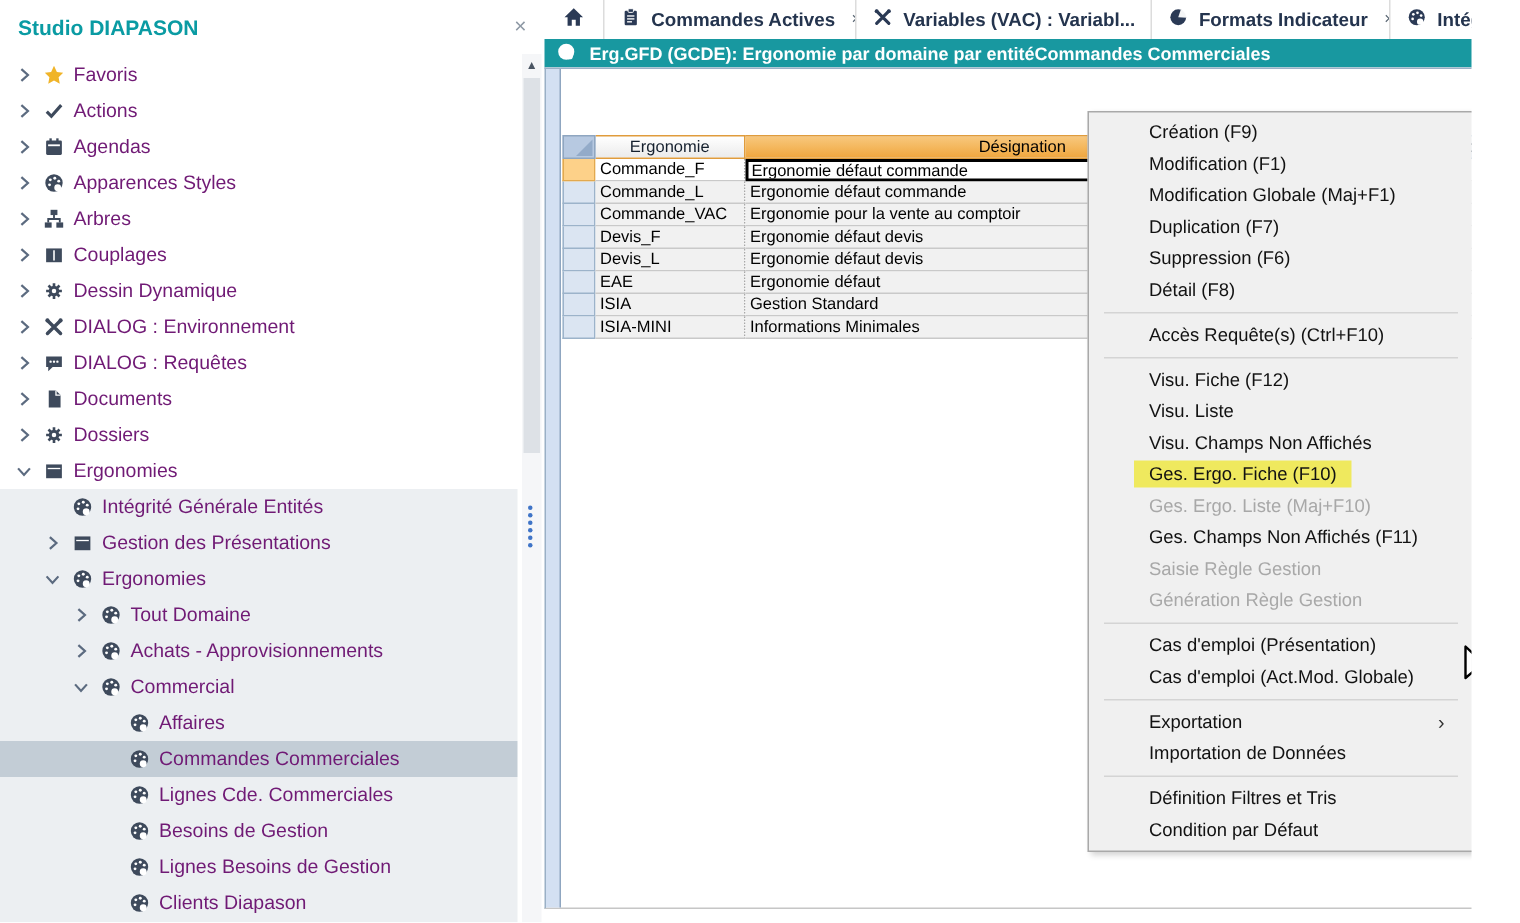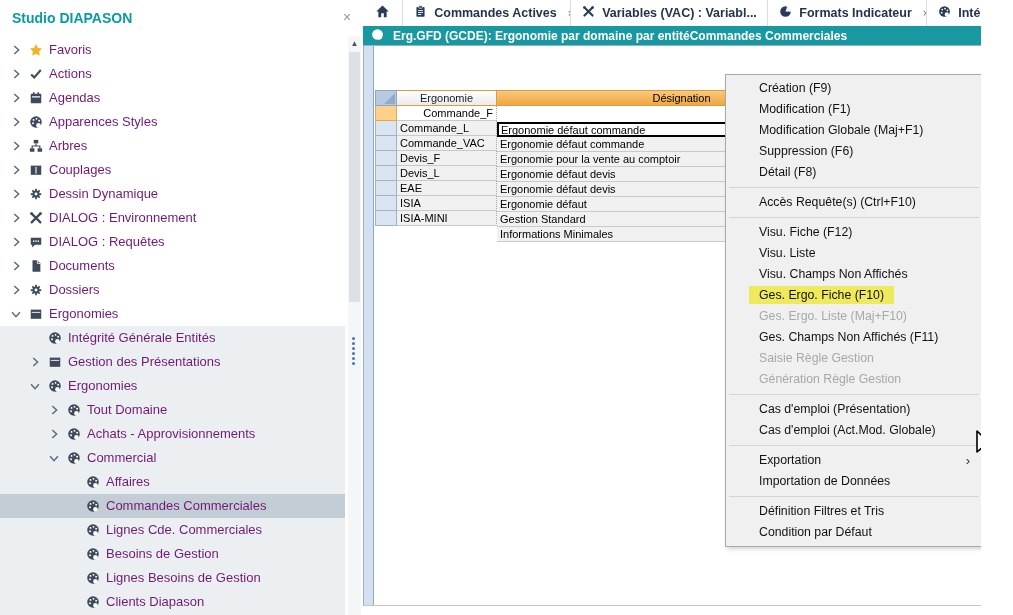--- a/index.html
+++ b/index.html
@@ -69,34 +69,34 @@
   .hc-fiche { width:42px; } .hc-formulaire { width:57px; } .hc-actions { width:48px; }
   .hc-blue { background:linear-gradient(#fdfefe,#d7e3f0); border-top:1px solid #b9c9da;
     border-bottom:1px solid #9cb3ca; border-right:1px solid #9cb3ca; }
   .grid-row { display:flex; height:15px; }
   .gc { height:15px; font-size:11px; color:#000; overflow:hidden; white-space:nowrap; }
   .gc-rowhead { width:22px; background:#dbe5f2; border:1px solid #9cb3ca; border-top:none; }
   .grid-row.active .gc-rowhead { background:#fdd189; border-color:#e2a94f; }
   .gc-ergonomie { width:100px; padding:1px 3px 0; background:#f1f1f1;
     border-bottom:1px solid #c9c9c9; border-right:1px dotted #a8a8a8; }
   .gc-designation { width:370px; padding:1px 3px 0; background:#f1f1f1;
-    border-bottom:1px solid #c9c9c9; border-right:1px dotted #a8a8a8;margin-top:16px; }
-  .grid-row.active .gc-ergonomie { background:#fff;text-align:right; }
+    border-bottom:1px solid #c9c9c9; border-right:1px dotted #a8a8a8; }
+  .grid-row.active .gc-ergonomie { background:#fff; }
   .gc-designation.cell-active { background:#fff; border:2px solid #000; padding:0 2px; }
   .gc-check { width:42px; background:#f1f1f1; border-bottom:1px dotted #b5b5b5;
     border-right:1px dotted #a8a8a8; display:flex; align-items:center; justify-content:center; }
   .gc-check.w57 { width:57px; } .gc-check.w48 { width:48px; }
   .grid-row.active .gc-check { background:#fff; }
   .cb { width:12px; height:12px; border:1px solid #6e6e6e; background:#fff;
     font-size:11px; line-height:10px; text-align:center; color:#333;
     font-family:"DejaVu Sans", sans-serif; }
   
   .ctx {
     position:absolute; left:362px; top:74px; width:258px; background:#f0f0f0;
-    border:1px solid #a9a9a9; box-shadow:2px 2px 4px rgba(0,0,0,0.18); padding:3px 0; z-index:5;
+    border:1px solid #a9a9a9; box-shadow:2px 2px 4px rgba(0,0,0,0.18); padding:3px 7px; z-index:5;
   }
   .ctx-item { position:relative; height:21px; line-height:21px; padding-left:33px;
     font-size:12.3px; color:#121212; white-space:nowrap; cursor:pointer; }
   .ctx-item.disabled { color:#a8a8a8; cursor:default; }
   .ctx-item .hl { background:#efe95e; padding:2px 10px; margin-left:-10px; }
   .ctx-item .sub-arrow { position:absolute; right:12px; top:0; font-size:13px; color:#333; }
   .ctx-sep { height:1px; background:#d4d4d4; margin:4px 3px; }
   
   .cursor { position:absolute; left:612px; top:430px; z-index:9; }
 </style>
@@ -559,20 +559,21 @@
             <div class="gc gc-check w48">
               <span class="cb"></span>
             </div>
           </div>
         </div>
     </div>
     <div class="ctx" id="ctx">
         <div class="ctx-item">Création (F9)</div>
         <div class="ctx-item">Modification (F1)</div>
         <div class="ctx-item">Modification Globale (Maj+F1)</div>
+        <div class="ctx-item">Duplication (F7)</div>
         <div class="ctx-item">Suppression (F6)</div>
         <div class="ctx-item">Détail (F8)</div>
         <div class="ctx-sep"></div>
         <div class="ctx-item">Accès Requête(s) (Ctrl+F10)</div>
         <div class="ctx-sep"></div>
         <div class="ctx-item">Visu. Fiche (F12)</div>
         <div class="ctx-item">Visu. Liste</div>
         <div class="ctx-item">Visu. Champs Non Affichés</div>
         <div class="ctx-item"><span class="hl">Ges. Ergo. Fiche (F10)</span></div>
         <div class="ctx-item disabled">Ges. Ergo. Liste (Maj+F10)</div>

